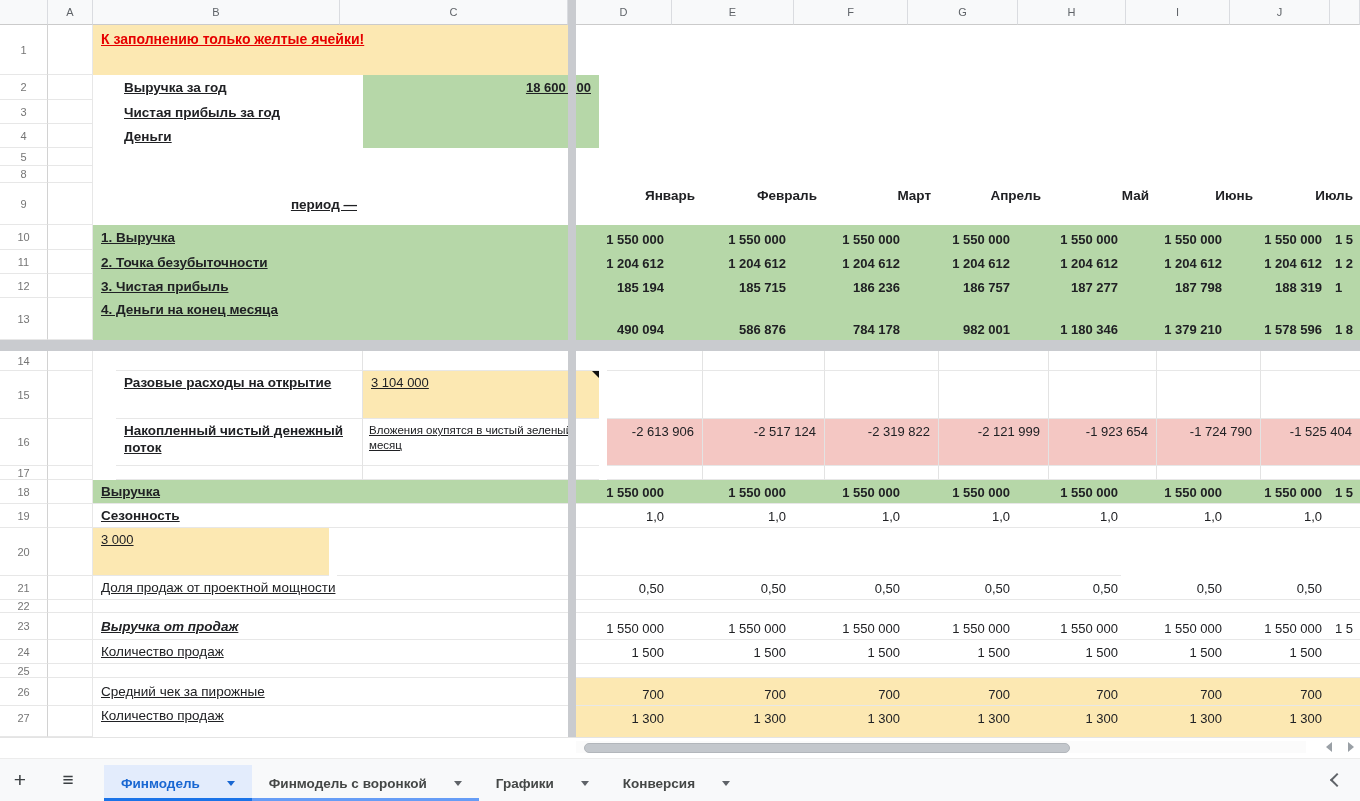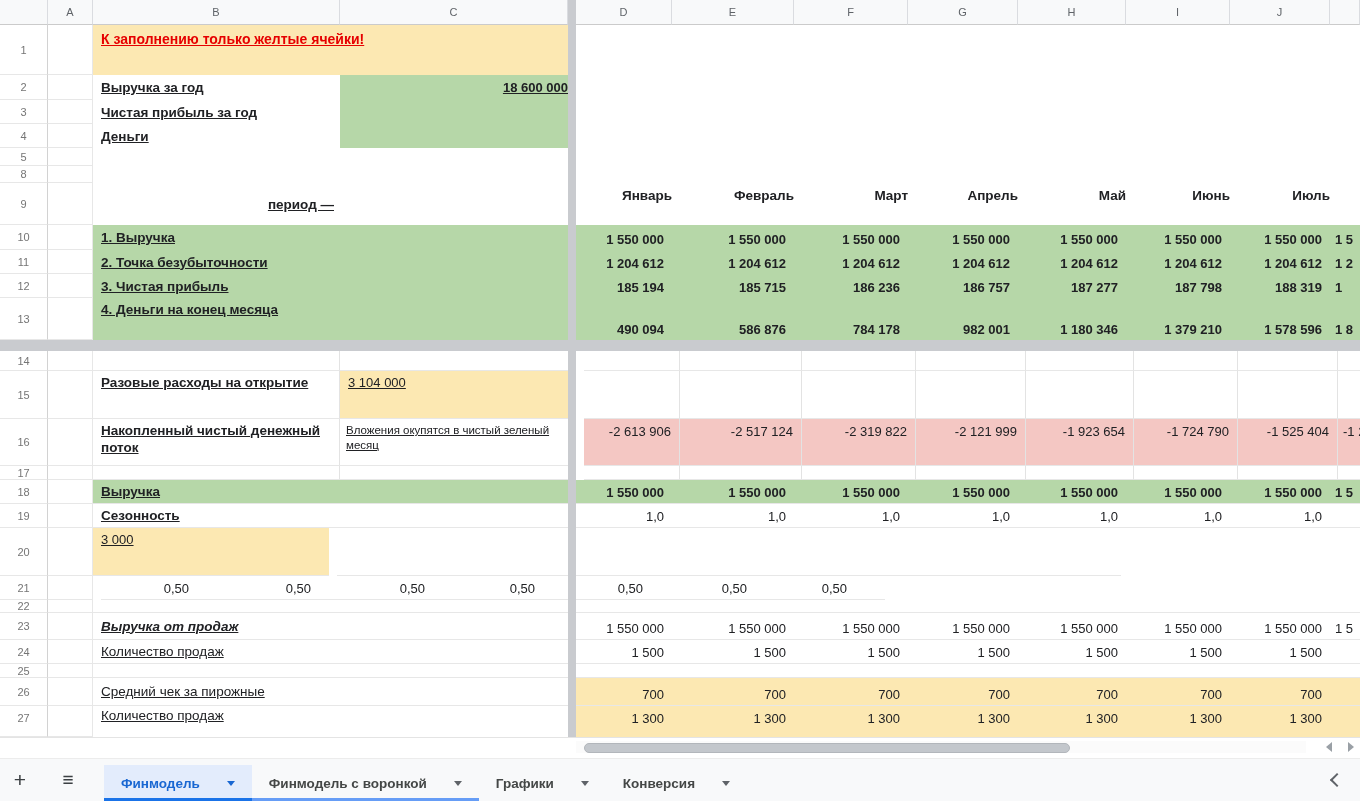--- a/index.html
+++ b/index.html
@@ -11,21 +11,21 @@
   .row{display:flex;width:1360px;}
   
   .h25{height:25px}.h50{height:50px}.h24{height:24px}.h18{height:18px}.h17{height:17px}
   .h42{height:42px}.h11{height:11px}.h20{height:20px}.h48{height:48px}.h47{height:47px}
   .h14{height:14px}.h13{height:13px}.h27{height:27px}.h28{height:28px}.h31{height:31px}
   
   .gut{width:48px;flex:none;display:flex;align-items:center;justify-content:center;
        font-size:11px;color:#757575;background:#fff;
        border-right:1px solid #d2d2d2;border-bottom:1px solid #e7e7e7;overflow:hidden;}
   .cA{width:45px;flex:none;border-right:1px solid #e7e7e7;border-bottom:1px solid #e7e7e7;background:#fff;}
-  .bcell{width:247px;flex:none;}
+  .bcell{width:247px;flex:none;margin-left:23px;}
   .ccell{width:236px;flex:none;}
   .bc{width:475px;flex:none;}
   .sp{width:8px;flex:none;}
   .rwhite{width:784px;flex:none;background:#fff;}
   .kcell{width:30px;flex:none;display:flex;align-items:flex-end;justify-content:flex-start;
          padding:0 0 3px 5px;font-size:13px;white-space:nowrap;overflow:hidden;}
   
   .bcell,.ccell,.bc{display:flex;align-items:center;padding-left:8px;font-size:13.5px;
                     white-space:nowrap;overflow:visible;text-decoration:underline;}
   .mband{display:flex;flex:none;width:754px;}
@@ -370,20 +370,21 @@
         <div class="mcell col4 gridh"></div>
         <div class="mcell col5 gridh"></div>
         <div class="mcell col6 gridh"></div>
       </div>
     <div class="kcell gridh"></div>
   </div>
 
   <div class="row h24">
     <div class="gut">21</div>
     <div class="cA"></div>
+    <div class="bc gridh">Доля продаж от проектной мощности</div>
     <div class="sp"></div>
     <div class="mband">
         <div class="mcell col0 gridh">0,50</div>
         <div class="mcell col1 gridh">0,50</div>
         <div class="mcell col2 gridh">0,50</div>
         <div class="mcell col3 gridh">0,50</div>
         <div class="mcell col4 gridh">0,50</div>
         <div class="mcell col5 gridh">0,50</div>
         <div class="mcell col6 gridh">0,50</div>
       </div>

